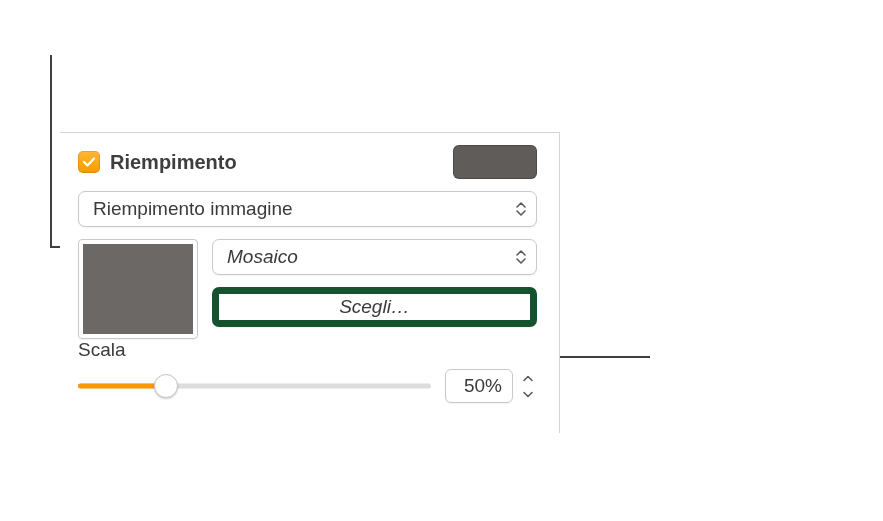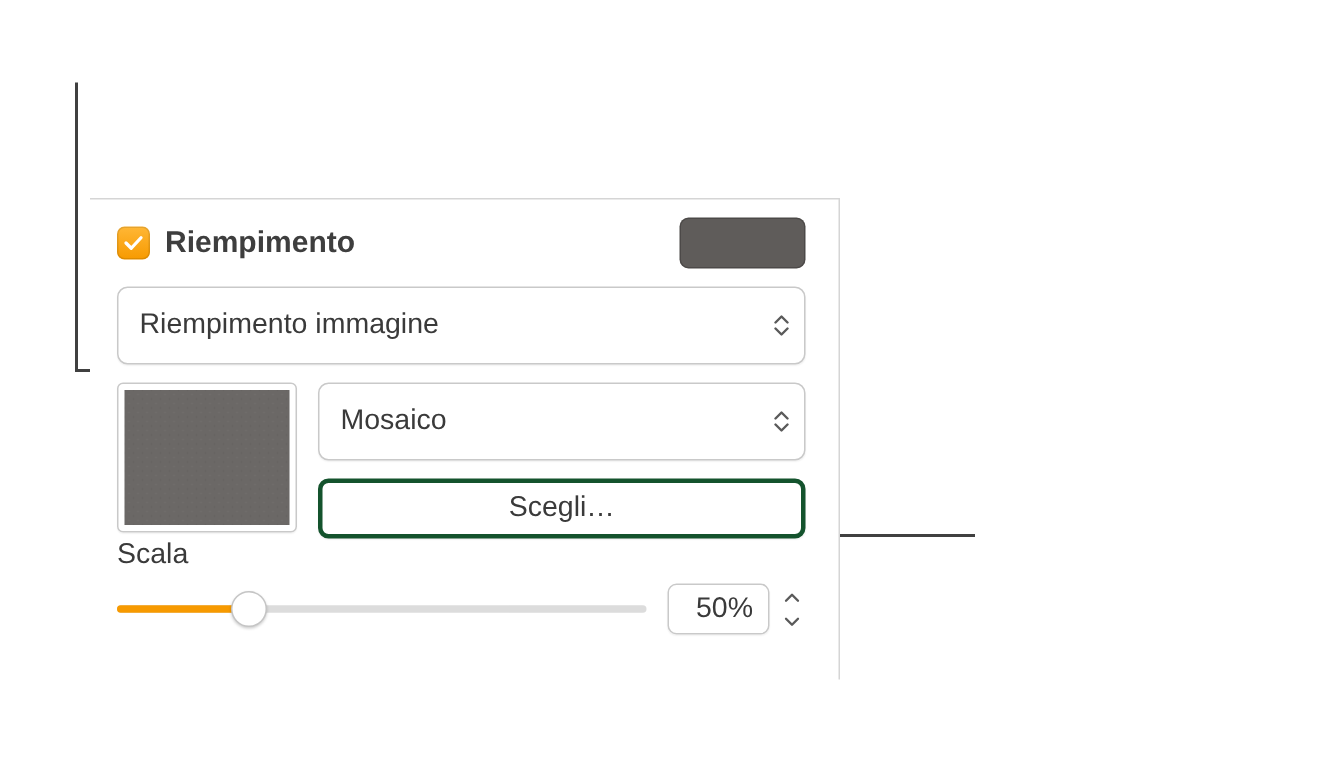--- a/index.html
+++ b/index.html
@@ -52,21 +52,21 @@
       width: 84px;
       height: 34px;
       background: #5f5c5a;
       border-radius: 6px;
       box-shadow: inset 0 0 0 1px rgba(0,0,0,0.2);
     }
     .popup {
       display: flex;
       align-items: center;
       justify-content: space-between;
-      height: 52px;
+      height: 36px;
       background: #ffffff;
       border: 1px solid #c9c9c9;
       border-radius: 7px;
       padding: 0 10px 0 14px;
       box-shadow: 0 1px 1px rgba(0,0,0,0.05);
       cursor: default;
     }
     .popup-label {
       font-size: 19px;
       color: #3a3a3a;
@@ -100,25 +100,26 @@
         radial-gradient(rgba(255,255,255,0.04) 15%, transparent 16%),
         radial-gradient(rgba(0,0,0,0.06) 15%, transparent 16%);
       background-size: 6px 6px;
       background-position: 0 0, 3px 3px;
     }
     .col2 {
       flex: 1;
       display: flex;
       flex-direction: column;
       gap: 12px;
+      font-style: italic;
     }
     .btn {
       height: 40px;
       background: #ffffff;
-      border: 3px solid #14532d;
+      border: 7px solid #14532d;
       border-radius: 7px;
       font-size: 19px;
       color: #3a3a3a;
       display: flex;
       align-items: center;
       justify-content: center;
       box-shadow: 0 1px 1px rgba(0,0,0,0.05);
       cursor: default;
     }
     .scale-label {

